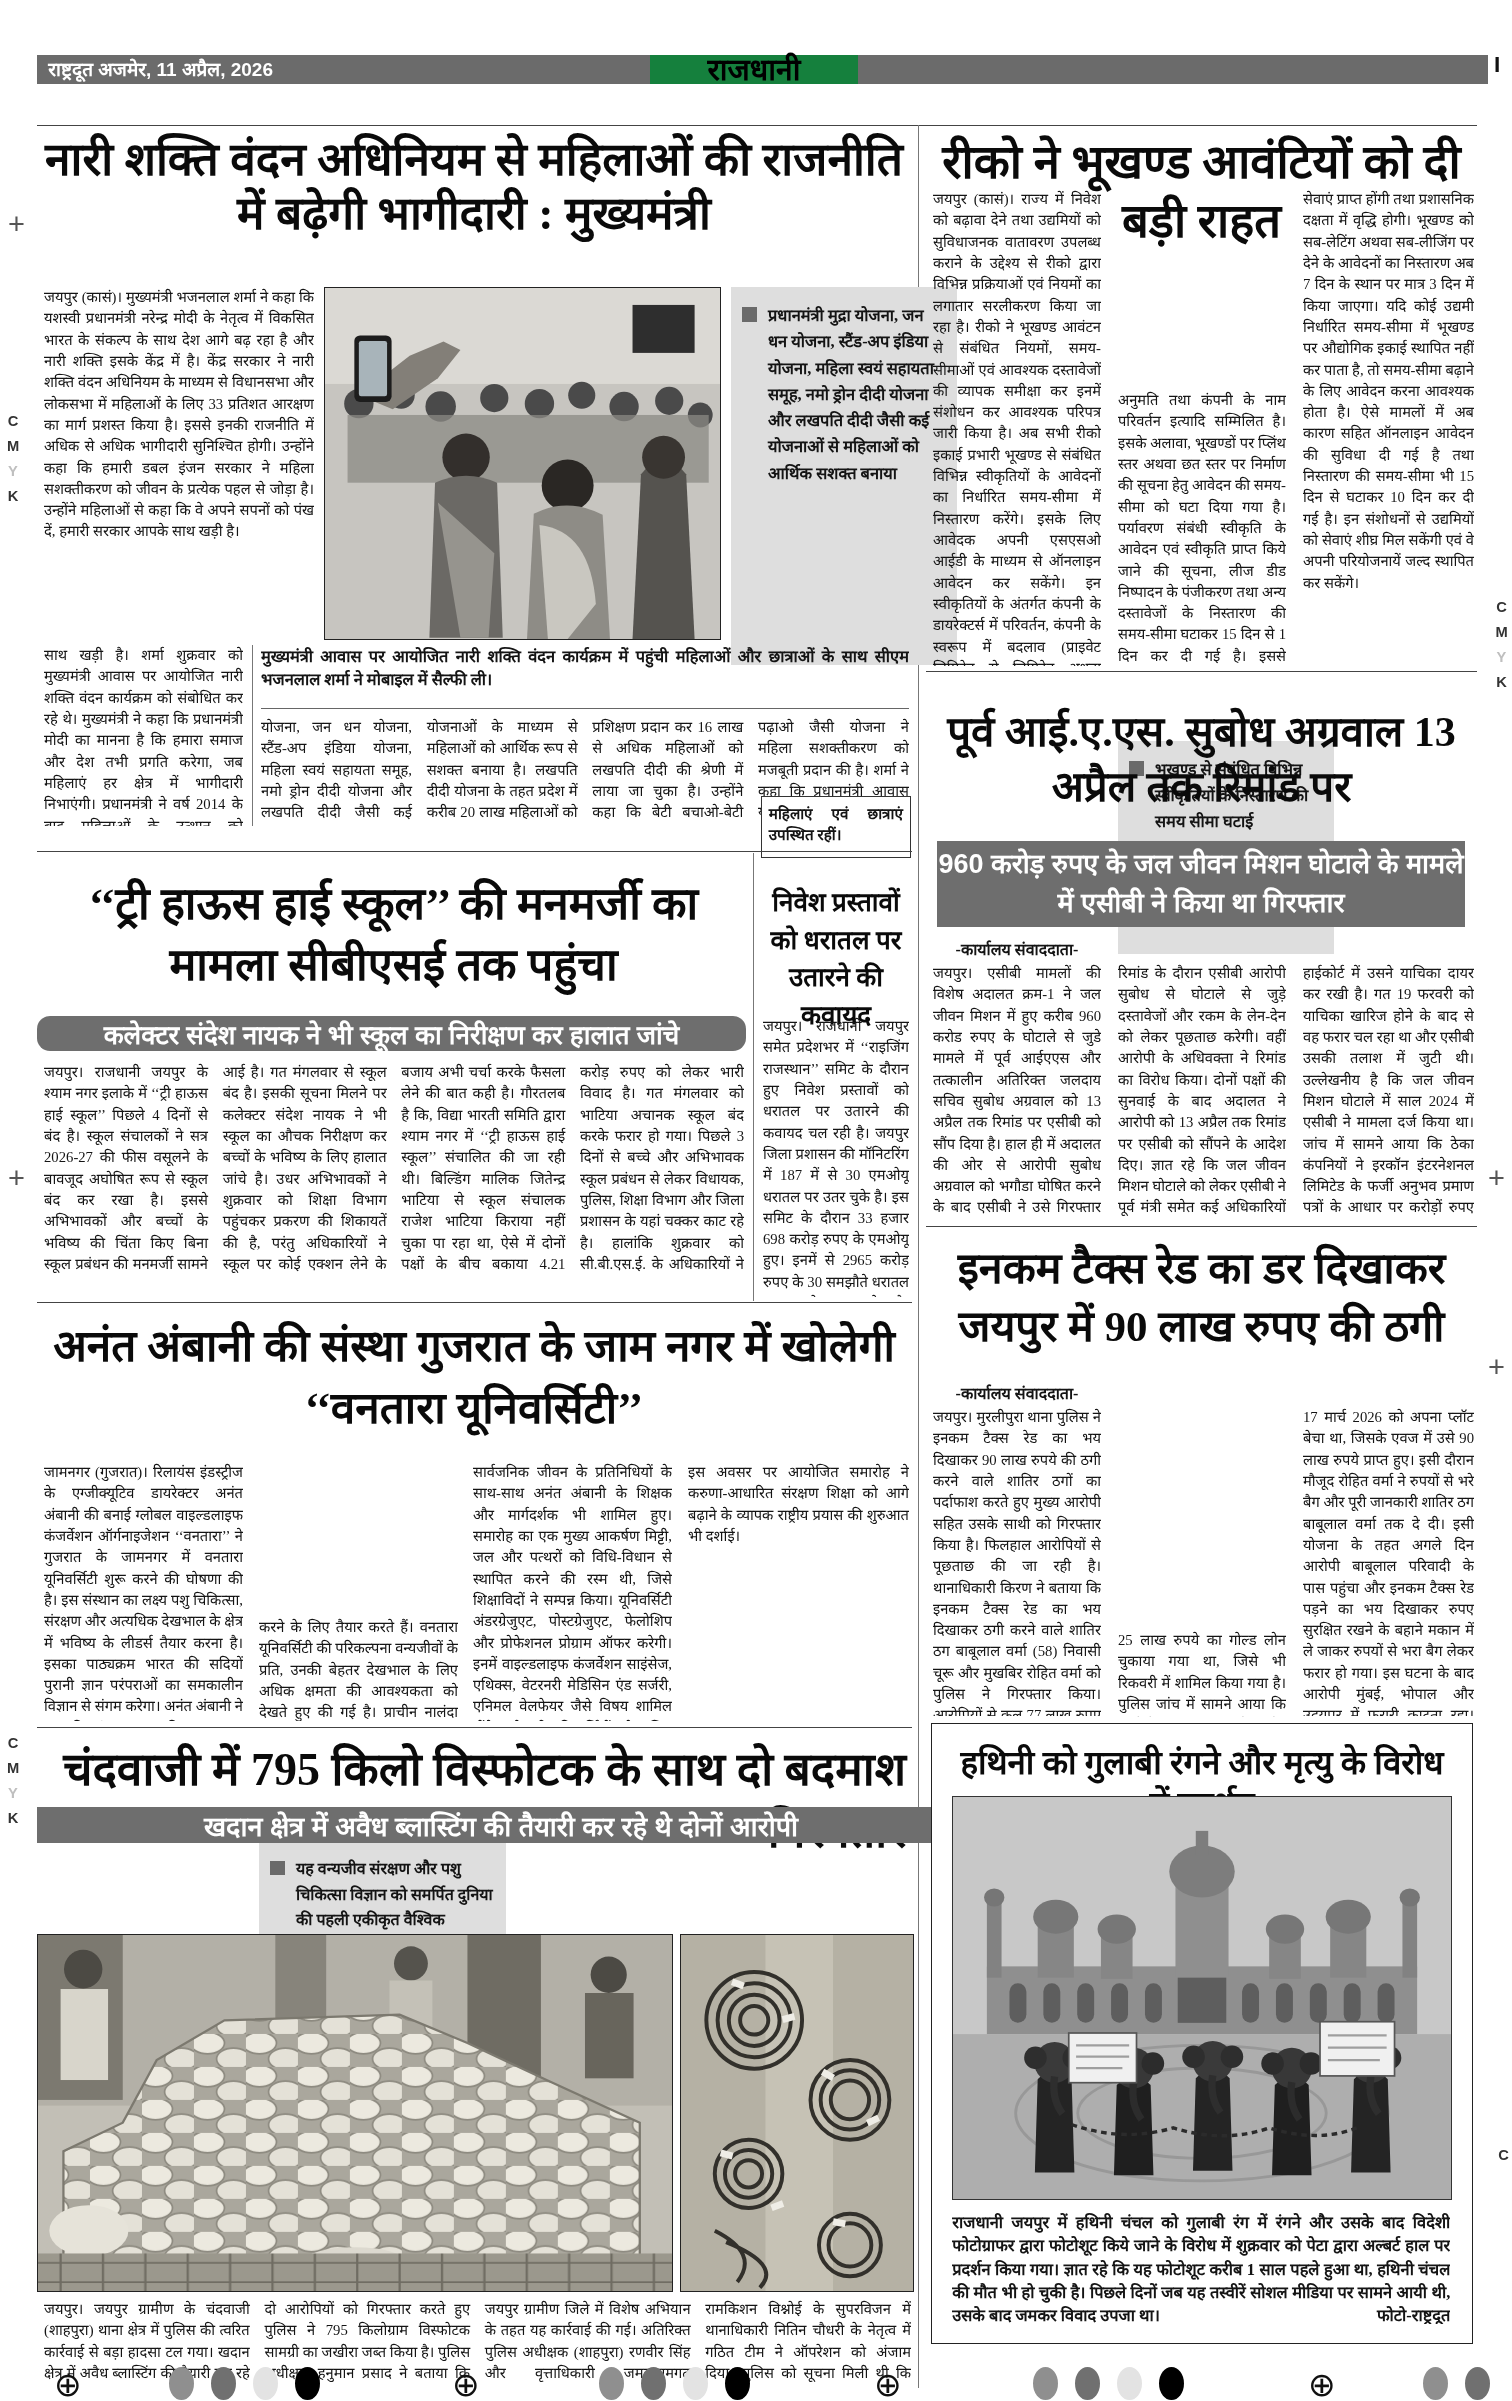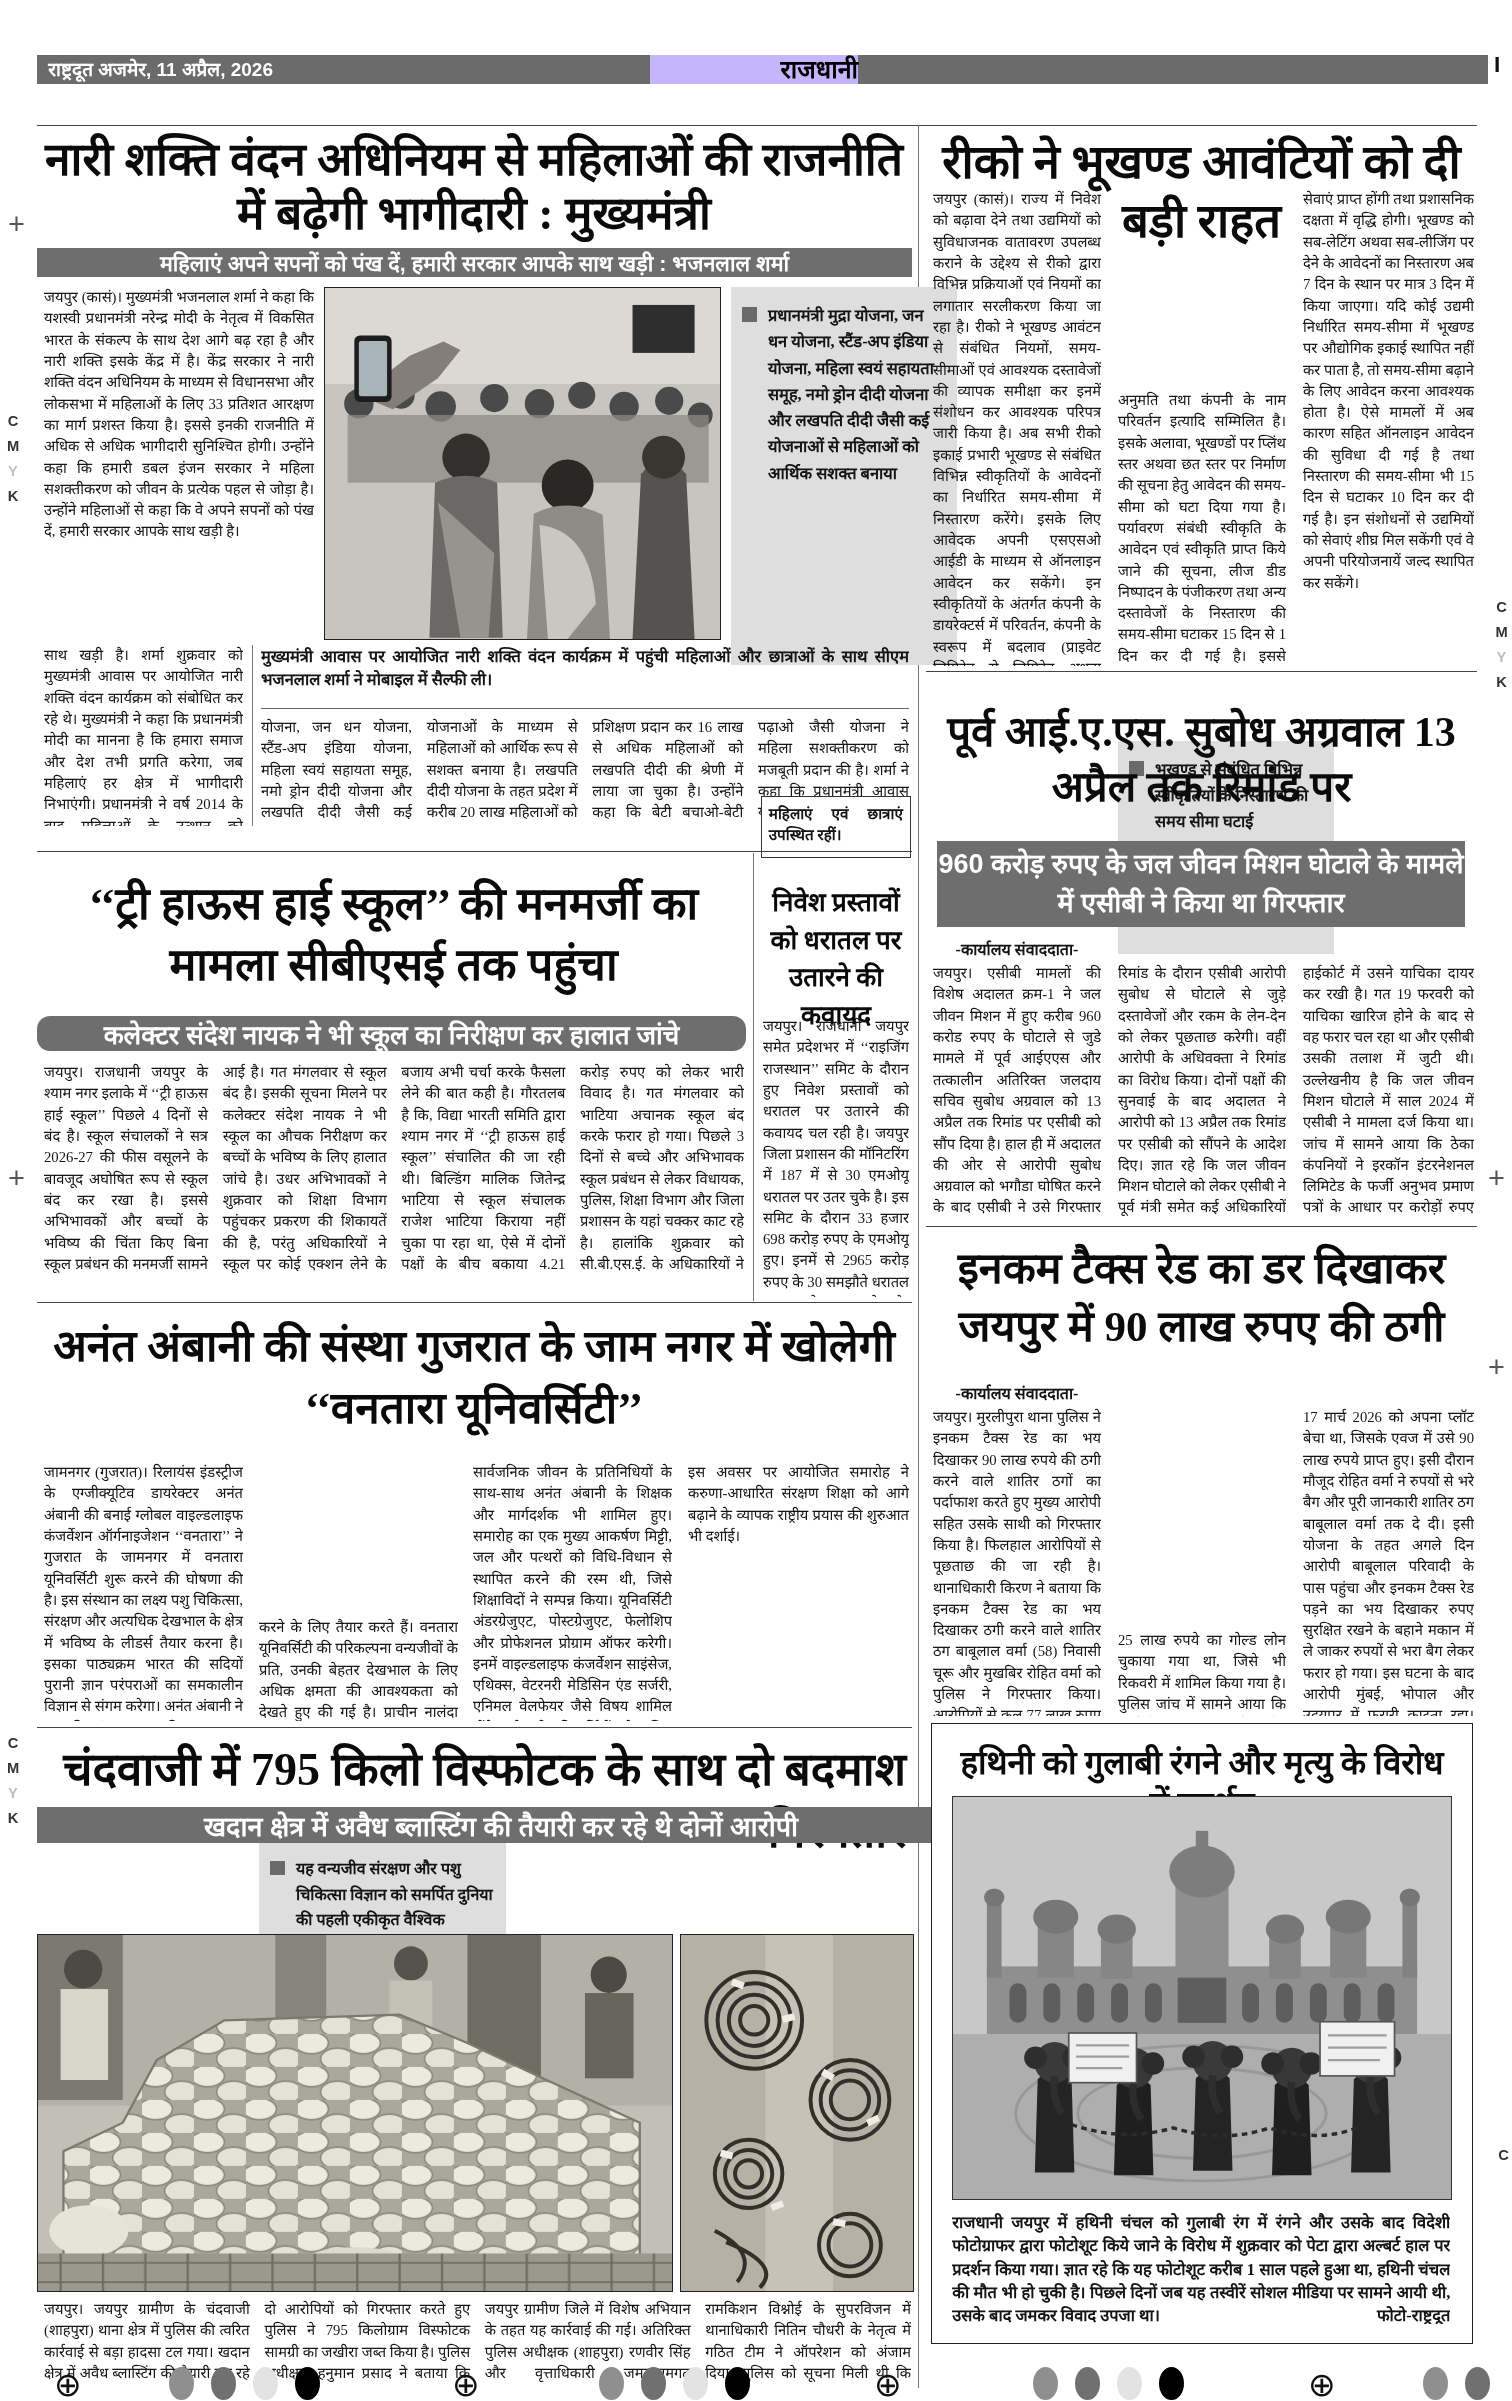--- a/index.html
+++ b/index.html
@@ -17,22 +17,22 @@
   .vline{position:absolute;width:1.1px;background:#777;}
   .hline{position:absolute;height:1.1px;background:#444;}
   .caption{font-weight:bold;font-size:16.4px;line-height:1.42;text-align:justify;overflow:hidden;}
   .byline{font-weight:bold;text-align:center;font-size:16px;}
   .photo{position:absolute;border:1.1px solid #222;overflow:hidden;background:#b9b9b9;}
   .photo svg{display:block;width:100%;height:100%;}
   .endbox{border:1.1px solid #333;background:#fff;font-weight:bold;font-size:15.2px;line-height:1.4;
           padding:5.6px 6.8px;text-align:justify;overflow:hidden;}
   .masthead{background:#6b6b6b;color:#fff;font-weight:bold;font-size:19px;line-height:29px;
             padding-left:11.3px;font-family:"Liberation Sans",sans-serif;}
-  .sectionbox{background:#c4b5fd;color:#000;font-weight:bold;font-size:25px;line-height:29px;
-              text-align:right;}
+  .sectionbox{background:#15803d;color:#000;font-weight:bold;font-size:30px;line-height:29px;
+              text-align:center;}
   .cmyk{font-family:"Liberation Sans",sans-serif;font-weight:bold;font-size:14.7px;line-height:25px;
         color:#333;text-align:center;width:17px;}
   .cmyk .y{color:#bfbfbf;}
   .plus{font-family:"Liberation Sans",sans-serif;font-size:29px;color:#555;font-weight:normal;}
   .regcircle{font-size:33px;color:#111;font-family:"DejaVu Sans",sans-serif;}
   .dots span{display:inline-block;width:25px;height:33px;border-radius:50%;margin-right:17px;}
   .edge-i{font-family:"Liberation Sans",sans-serif;font-weight:bold;font-size:22.6px;color:#111;}
 </style>
 </head>
 <body>
@@ -42,21 +42,20 @@
   <div class="abs masthead" style="left:37px;top:55px;width:1440px;height:29px;">
     <span>राष्ट्रदूत अजमेर, 11 अप्रैल, 2026</span>
   </div>
   <div class="abs sectionbox" style="left:650px;top:55px;width:208px;height:29px;">राजधानी</div>
   <div class="abs edge-i" style="left:1494px;top:52px;">I</div>
 
   <div class="hline" style="left:37px;top:125px;width:1440px;"></div>
   <div class="vline" style="left:918px;top:125px;height:2263px;"></div>
 
   <div class="abs hl" style="left:42px;top:133px;width:864px;height:113px;font-size:46px;line-height:1.18;">नारी शक्ति वंदन अधिनियम से महिलाओं की राजनीति में बढ़ेगी भागीदारी : मुख्यमंत्री</div>
-  <div class="abs strip" style="left:37px;top:248px;width:875px;height:29px;font-size:21.5px;">महिलाएं अपने सपनों को पंख दें, हमारी सरकार आपके साथ खड़ी : भजनलाल शर्मा</div>
 
   <div class="abs body" style="left:44px;top:287px;width:270px;height:351px;">जयपुर (कासं)। मुख्यमंत्री भजनलाल शर्मा ने कहा कि यशस्वी प्रधानमंत्री नरेन्द्र मोदी के नेतृत्व में विकसित भारत के संकल्प के साथ देश आगे बढ़ रहा है और नारी शक्ति इसके केंद्र में है। केंद्र सरकार ने नारी शक्ति वंदन अधिनियम के माध्यम से विधानसभा और लोकसभा में महिलाओं के लिए 33 प्रतिशत आरक्षण का मार्ग प्रशस्त किया है। इससे इनकी राजनीति में अधिक से अधिक भागीदारी सुनिश्चित होगी। उन्होंने कहा कि हमारी डबल इंजन सरकार ने महिला सशक्तीकरण को जीवन के प्रत्येक पहल से जोड़ा है। उन्होंने महिलाओं से कहा कि वे अपने सपनों को पंख दें, हमारी सरकार आपके साथ खड़ी है।</div>
 
   <div class="photo" style="left:324px;top:287px;width:395px;height:351px;">
     <svg viewBox="0 0 700 622" preserveAspectRatio="none">
       <rect width="700" height="622" fill="#c7c5c0"></rect>
       <rect width="700" height="170" fill="#dbd9d4"></rect>
       <rect x="545" y="30" width="110" height="85" fill="#2e2e2e"></rect>
       <g fill="#4a4a4a">
         <circle cx="60" cy="205" r="26"></circle>

